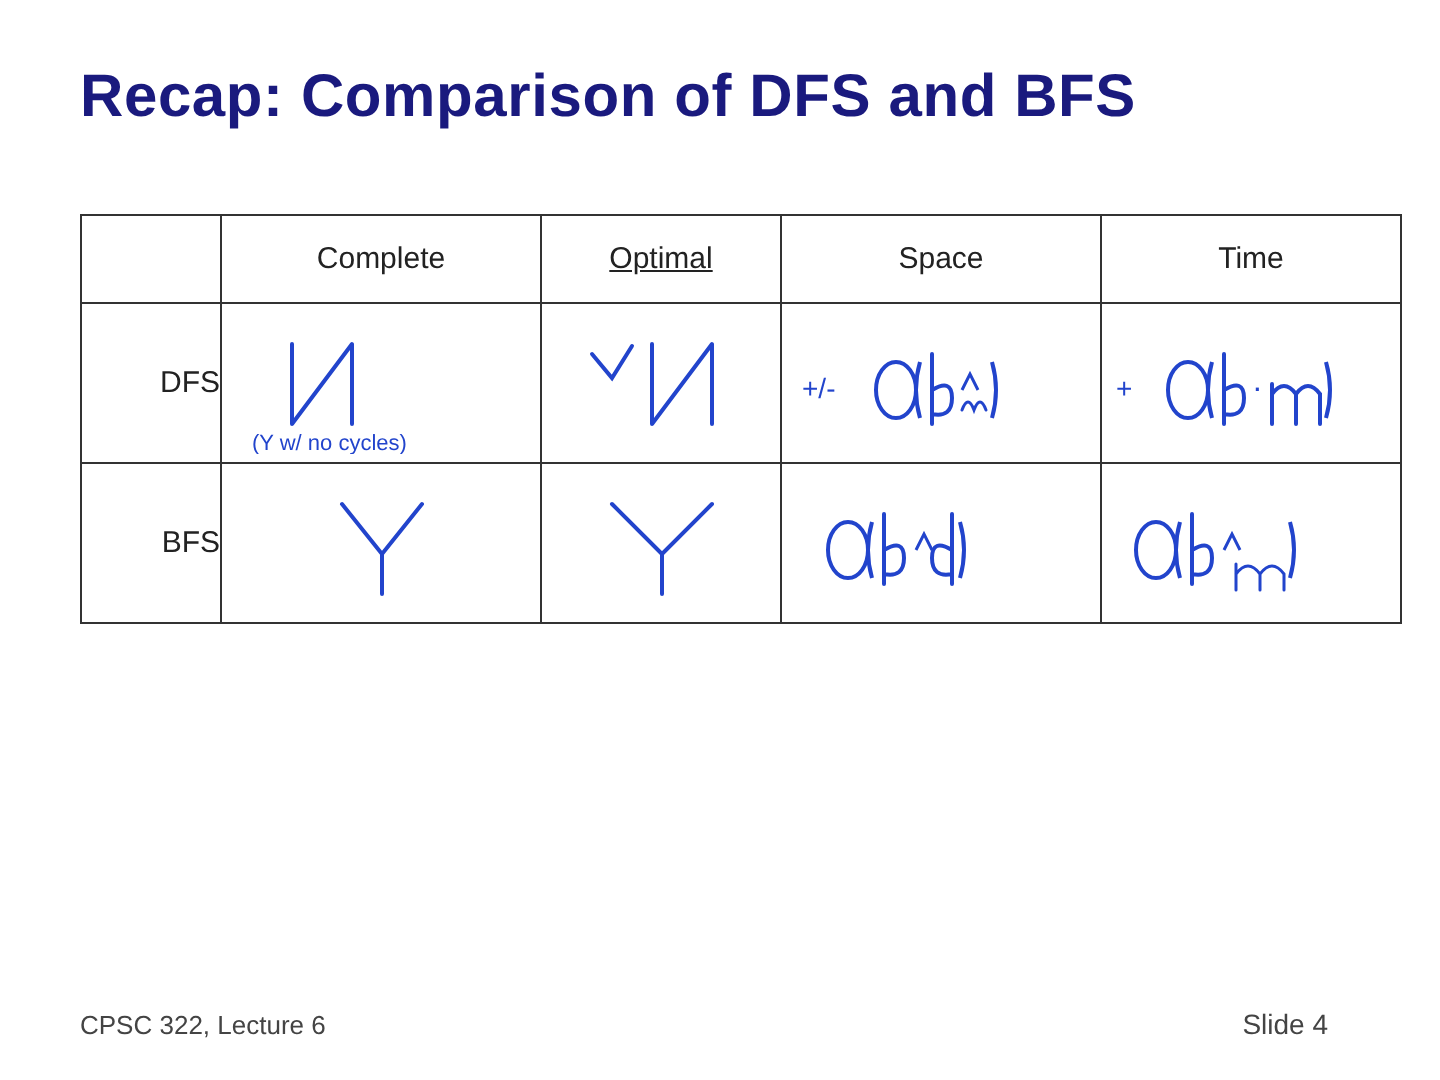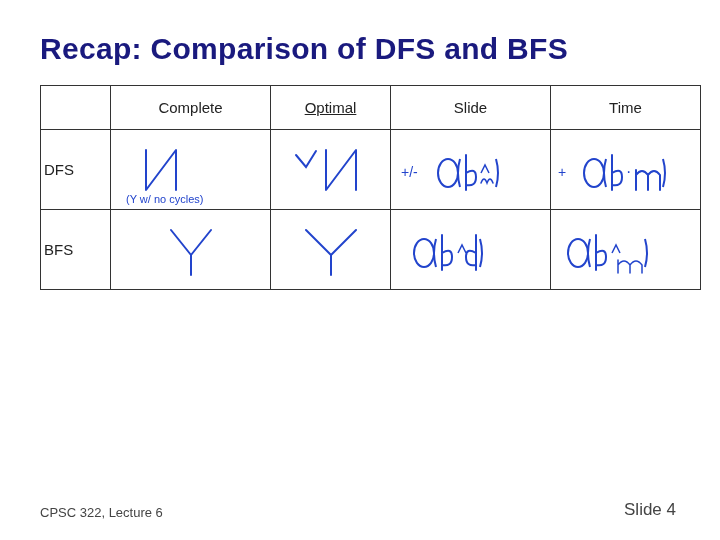--- a/index.html
+++ b/index.html
@@ -19,21 +19,21 @@
       background: #ffffff;
       padding: 32px 40px 20px 40px;
       display: flex;
       flex-direction: column;
     }
 
     .title {
       font-size: 30px;
       font-weight: bold;
       color: #1a1a7e;
-      margin-bottom: 19px;
+      margin-bottom: 41px;
       letter-spacing: 0.01em;
     }
 
     .table-wrapper {
       flex: 1;
       display: flex;
       flex-direction: column;
     }
 
     table {
@@ -55,21 +55,21 @@
       font-size: 15px;
       color: #222;
       height: 44px;
       background: #fff;
     }
 
     td.row-label {
       font-size: 15px;
       color: #222;
       font-weight: normal;
-      text-align: left;
+      text-align: right;
       padding-left: 3px;
       width: 70px;
     }
 
     .col-label {
       width: 70px;
       border: 1px solid #333;
     }
 
     .col-complete { width: 160px; }
@@ -96,39 +96,39 @@
     }
 
     .footer-center {
       font-size: 13px;
       color: #444;
       text-align: center;
     }
 
     .footer-right {
       position: absolute;
-      right: 4px;
-      font-size: 17px;
+      right: 16px;
+      font-size: 14px;
       color: #444;
     }
   </style>
 </head>
 <body>
 
 <div class="slide">
   <div class="title">Recap: Comparison of DFS and BFS</div>
 
   <div class="table-wrapper">
     <table>
       <thead>
         <tr>
           <th class="col-label"></th>
           <th class="col-complete">Complete</th>
           <th class="col-optimal">Optimal</th>
-          <th class="col-time">Slide</th>
+          <th class="col-time">Space</th>
           <th class="col-space">Time</th>
         </tr>
       </thead>
       <tbody>
 
         <tr>
           <td class="row-label">DFS</td>
 
           <td class="svg-cell">
             <svg width="150" height="70" viewBox="0 0 150 70">

